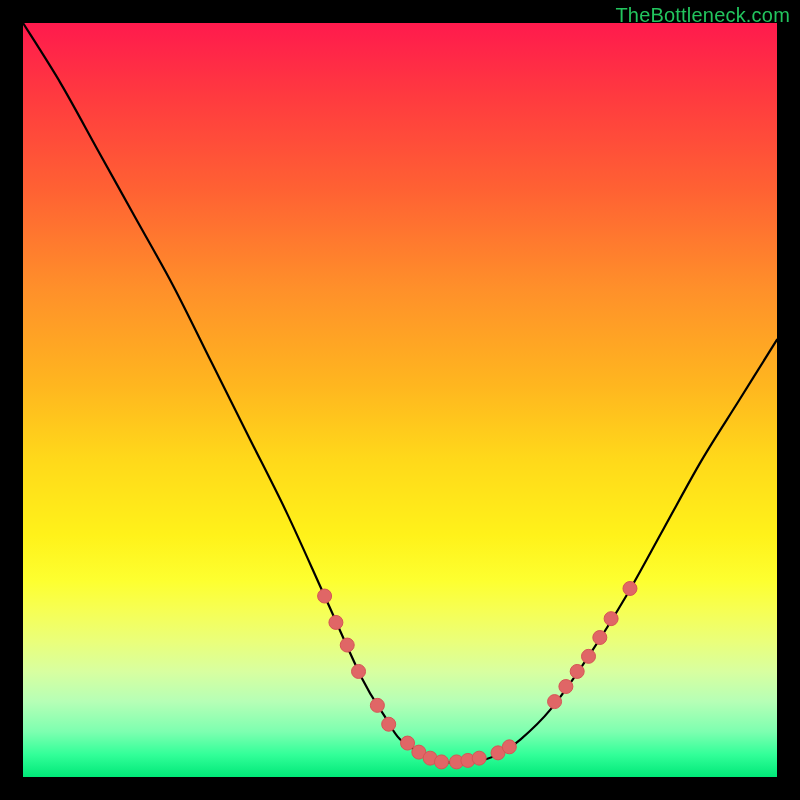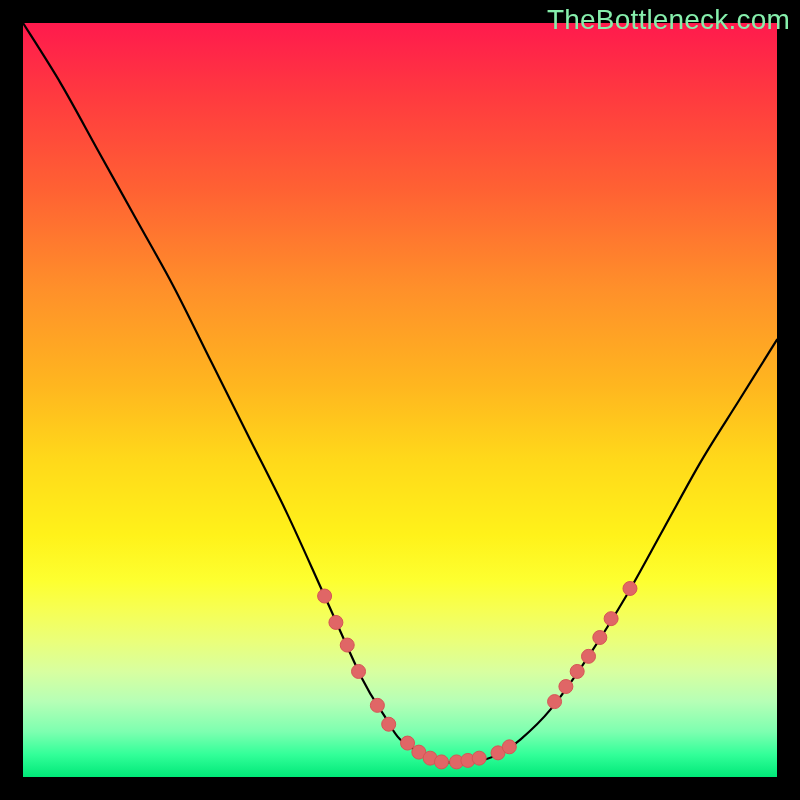--- a/index.html
+++ b/index.html
@@ -33,22 +33,22 @@
       #7dffb0 94%,
       #33ff99 97%,
       #00e878 100%
     );
     box-sizing: border-box;
   }
   .watermark {
     position: absolute;
     top: 4px;
     right: 10px;
-    color: #86efac;
-    font-size: 28px;
+    color: #22c55e;
+    font-size: 20px;
     font-weight: 500;
     letter-spacing: 0.2px;
     user-select: none;
   }
   svg.curve {
     position: absolute;
     left: 0;
     top: 0;
     width: 754px;
     height: 754px;

